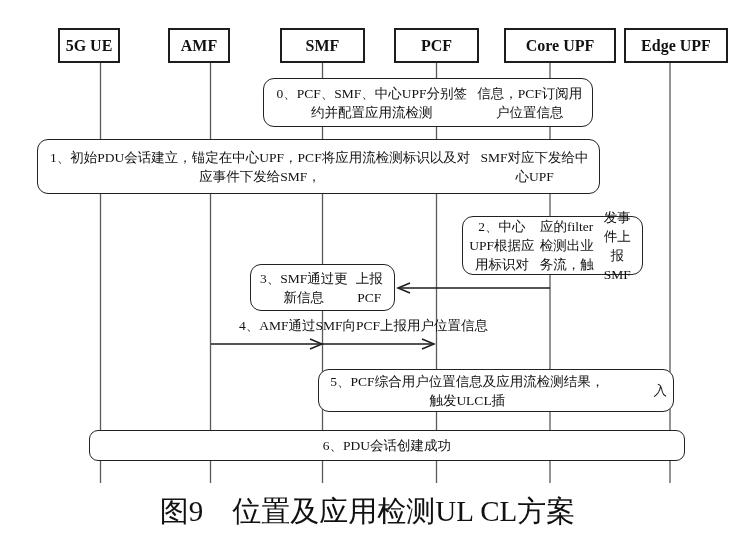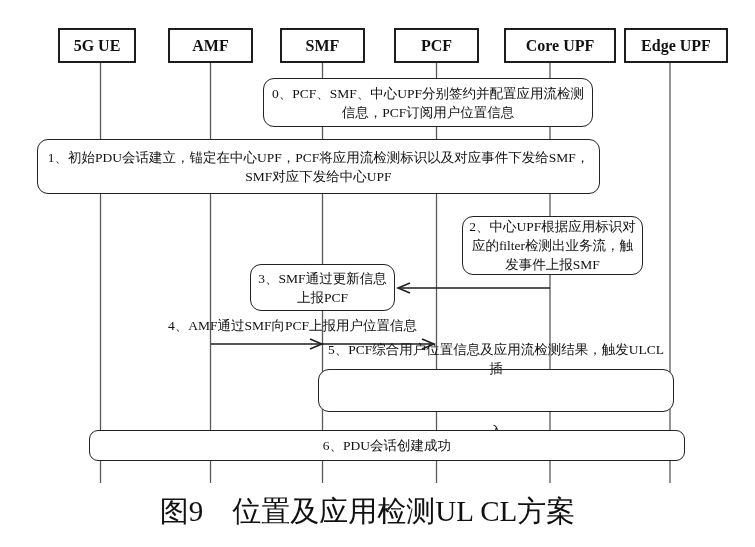--- a/index.html
+++ b/index.html
@@ -38,36 +38,36 @@
     font-size: 16px;
     z-index: 2;
   }
   .note {
     position: absolute;
     border: 1.6px solid #222222;
     border-radius: 11px;
     background: #ffffff;
     box-sizing: border-box;
     display: flex;
-    flex-direction: column;
+    align-items: center;
     justify-content: center;
     font-size: 13.5px;
     line-height: 19px;
     text-align: center;
     z-index: 2;
     padding: 1px 6px;
   }
   .note--wide {
     border-radius: 9px;
   }
   .msg-label {
     position: absolute;
     font-size: 13.5px;
     line-height: 16px;
-    text-align: left;
+    text-align: right;
     z-index: 2;
   }
   .caption {
     position: absolute;
     left: 0;
     right: 20px;
     top: 492px;
     text-align: center;
     font-size: 29px;
     z-index: 2;
@@ -87,24 +87,24 @@
     <line x1="670" y1="63" x2="670" y2="483" stroke="#5a5a5a" stroke-width="1.3"></line>
 
     <line x1="550" y1="288" x2="399" y2="288" stroke="#1d1d1d" stroke-width="1.5"></line>
     <polyline points="410,283 398,288 410,293" fill="none" stroke="#1d1d1d" stroke-width="1.5"></polyline>
 
     <line x1="211" y1="344" x2="434" y2="344" stroke="#1d1d1d" stroke-width="1.5"></line>
     <polyline points="310,339 322,344 310,349" fill="none" stroke="#1d1d1d" stroke-width="1.5"></polyline>
     <polyline points="422,339 434,344 422,349" fill="none" stroke="#1d1d1d" stroke-width="1.5"></polyline>
   </svg>
 
-  <div class="actor" style="left:58px;  width:78px;">
+  <div class="actor" style="left:58px;  width:62px;">
     <span>5G UE</span>
   </div>
-  <div class="actor" style="left:168px; width:85px;">
+  <div class="actor" style="left:168px; width:62px;">
     <span>AMF</span>
   </div>
   <div class="actor" style="left:280px; width:85px;">
     <span>SMF</span>
   </div>
   <div class="actor" style="left:394px; width:85px;">
     <span>PCF</span>
   </div>
   <div class="actor" style="left:504px; width:112px;">
     <span>Core UPF</span>

